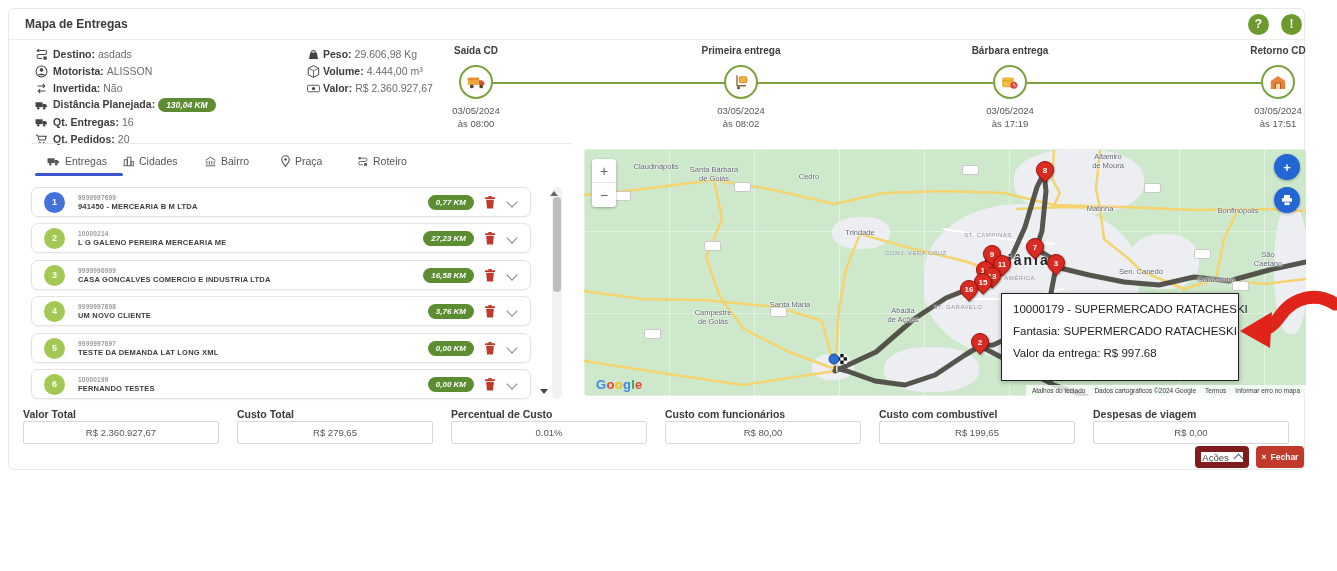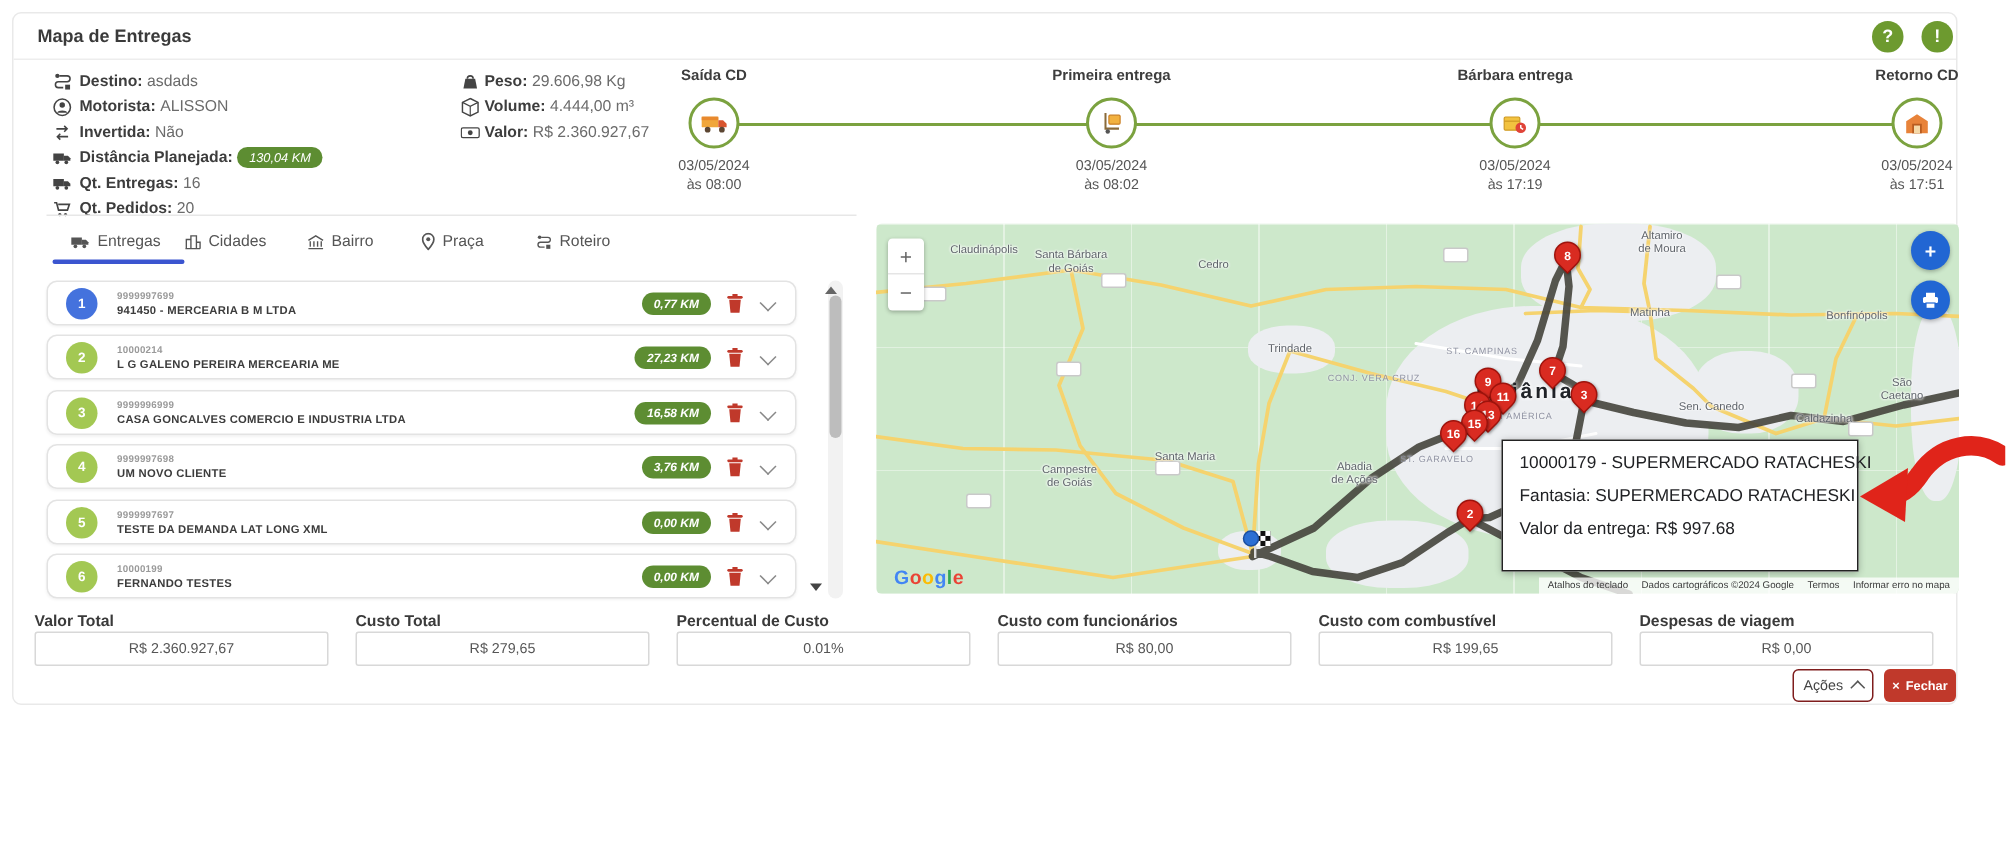--- a/index.html
+++ b/index.html
@@ -5,21 +5,21 @@
   html,body{margin:0;padding:0;background:#fff;font-family:"Liberation Sans",sans-serif;}
   .page{position:relative;width:1337px;height:571px;background:#fff;overflow:hidden;}
   .card{position:absolute;left:8px;top:8px;width:1297px;height:462px;background:#fff;border:1px solid #e9e9e9;border-radius:6px;box-sizing:border-box;}
   .hdr{position:absolute;left:0;top:0;right:0;height:30px;border-bottom:1px solid #ededed;}
   .hdr-title{position:absolute;left:16px;top:8px;font-size:12px;font-weight:bold;color:#3a3a3a;}
   .circle-btn{position:absolute;width:21px;height:21px;border-radius:50%;background:#6d9a2f;color:#fff;font-weight:bold;font-size:12px;text-align:center;line-height:21px;cursor:pointer;}
   
   .info-row{position:absolute;font-size:10.5px;color:#6b6b6b;white-space:nowrap;}
   .info-row b{color:#3d3d3d;margin-right:3px;}
   .ic{position:absolute;width:13px;height:13px;}
-  .pill{display:inline-block;background:#5d8d32;color:#fff;font-weight:normal;font-style:italic;font-size:8.5px;padding:2px 8px;border-radius:9px;vertical-align:middle;}
+  .pill{display:inline-block;background:#5d8d32;color:#fff;font-weight:bold;font-style:italic;font-size:8.5px;padding:2px 8px;border-radius:9px;vertical-align:middle;}
   
   .tl-line{position:absolute;left:459px;top:73px;width:802px;height:2px;background:#7ba23f;}
   .tl-node{position:absolute;top:36px;width:140px;text-align:center;}
   .tl-label{font-size:10px;font-weight:bold;color:#3d3d3d;line-height:12px;}
   .tl-circle{width:30px;height:30px;border-radius:50%;border:2px solid #7ba23f;background:#fff;margin:8px auto 0;display:flex;align-items:center;justify-content:center;position:relative;z-index:2;}
   .tl-date{font-size:9.5px;color:#555;margin-top:6px;}
   .tl-time{font-size:9.5px;color:#555;margin-top:2px;}
   
   .panel-top{position:absolute;left:22px;top:134px;width:540px;height:0;border-top:1px solid #e7e7e7;}
   .tab{position:absolute;top:146px;display:flex;align-items:center;gap:5px;font-size:10.5px;color:#555;cursor:pointer;}
@@ -57,21 +57,21 @@
   .fab{position:absolute;left:690px;width:26px;height:26px;border-radius:50%;background:#2166d3;color:#fff;display:flex;align-items:center;justify-content:center;box-shadow:0 1px 3px rgba(0,0,0,.3);cursor:pointer;z-index:7;font-size:13px;font-weight:bold;}
   .gtooltip{position:absolute;left:417px;top:144px;width:238px;height:88px;background:#fff;border:1px solid #222;box-shadow:0 1px 5px rgba(0,0,0,.3);padding:9px 11px;box-sizing:border-box;z-index:8;}
   .gtooltip div{font-size:11.5px;color:#202124;margin-bottom:10px;white-space:nowrap;}
   .gattr{position:absolute;right:0;bottom:0;height:11px;background:rgba(255,255,255,.78);font-size:6.5px;color:#3c3c3c;display:flex;align-items:center;gap:9px;padding:0 6px;z-index:9;}
   .gattr span{cursor:pointer;}
   .glogo{position:absolute;left:12px;bottom:4px;font-size:13px;font-weight:bold;z-index:9;letter-spacing:.3px;cursor:pointer;}
   .glogo .c1{color:#4285F4}.glogo .c2{color:#EA4335}.glogo .c3{color:#FBBC05}.glogo .c4{color:#34A853}
   
   .sum-label{position:absolute;font-size:10.5px;font-weight:bold;color:#3a3a3a;}
   .sum-box{position:absolute;width:196px;height:23px;border:1px solid #d8d8d8;border-radius:2px;display:flex;align-items:center;justify-content:center;font-size:9.5px;color:#555;background:#fff;box-sizing:border-box;}
-  .btn-acoes{position:absolute;left:1186px;top:437px;width:54px;height:22px;border:1px solid #7f1d1d;border-radius:4px;background:#fff;display:flex;align-items:center;justify-content:center;gap:6px;font-size:9.5px;color:#444;cursor:pointer;box-sizing:border-box;}
+  .btn-acoes{position:absolute;left:1186px;top:437px;width:54px;height:22px;border:6px solid #7f1d1d;border-radius:4px;background:#fff;display:flex;align-items:center;justify-content:center;gap:6px;font-size:9.5px;color:#444;cursor:pointer;box-sizing:border-box;}
   .acaret{width:6px;height:6px;border-left:1.4px solid #555;border-top:1.4px solid #555;transform:rotate(45deg);margin-top:3px;}
   .btn-fechar{position:absolute;left:1247px;top:437px;width:48px;height:22px;background:#c0392b;border-radius:4px;color:#fff;display:flex;align-items:center;justify-content:center;gap:4px;font-size:8.5px;font-weight:bold;cursor:pointer;}
   .red-arrow{position:absolute;left:1238px;top:288px;z-index:50;}
 </style>
 </head>
 <body>
 
 <div class="page">
   <div class="card">
 

